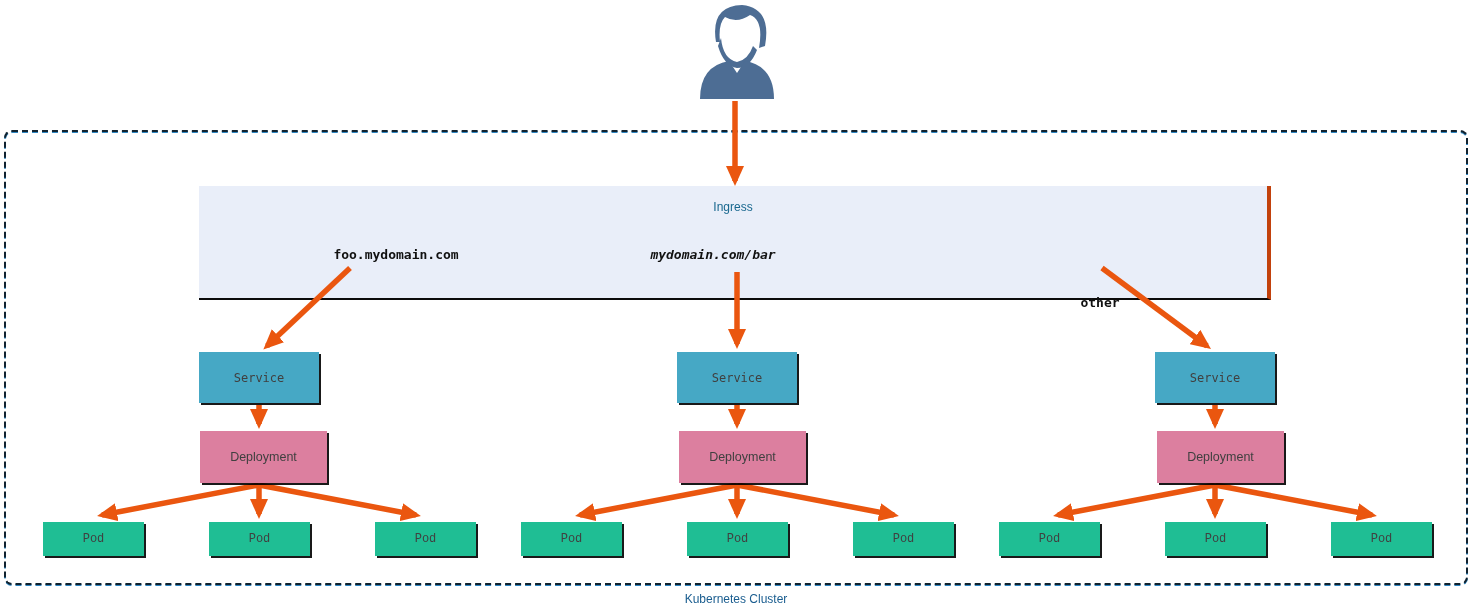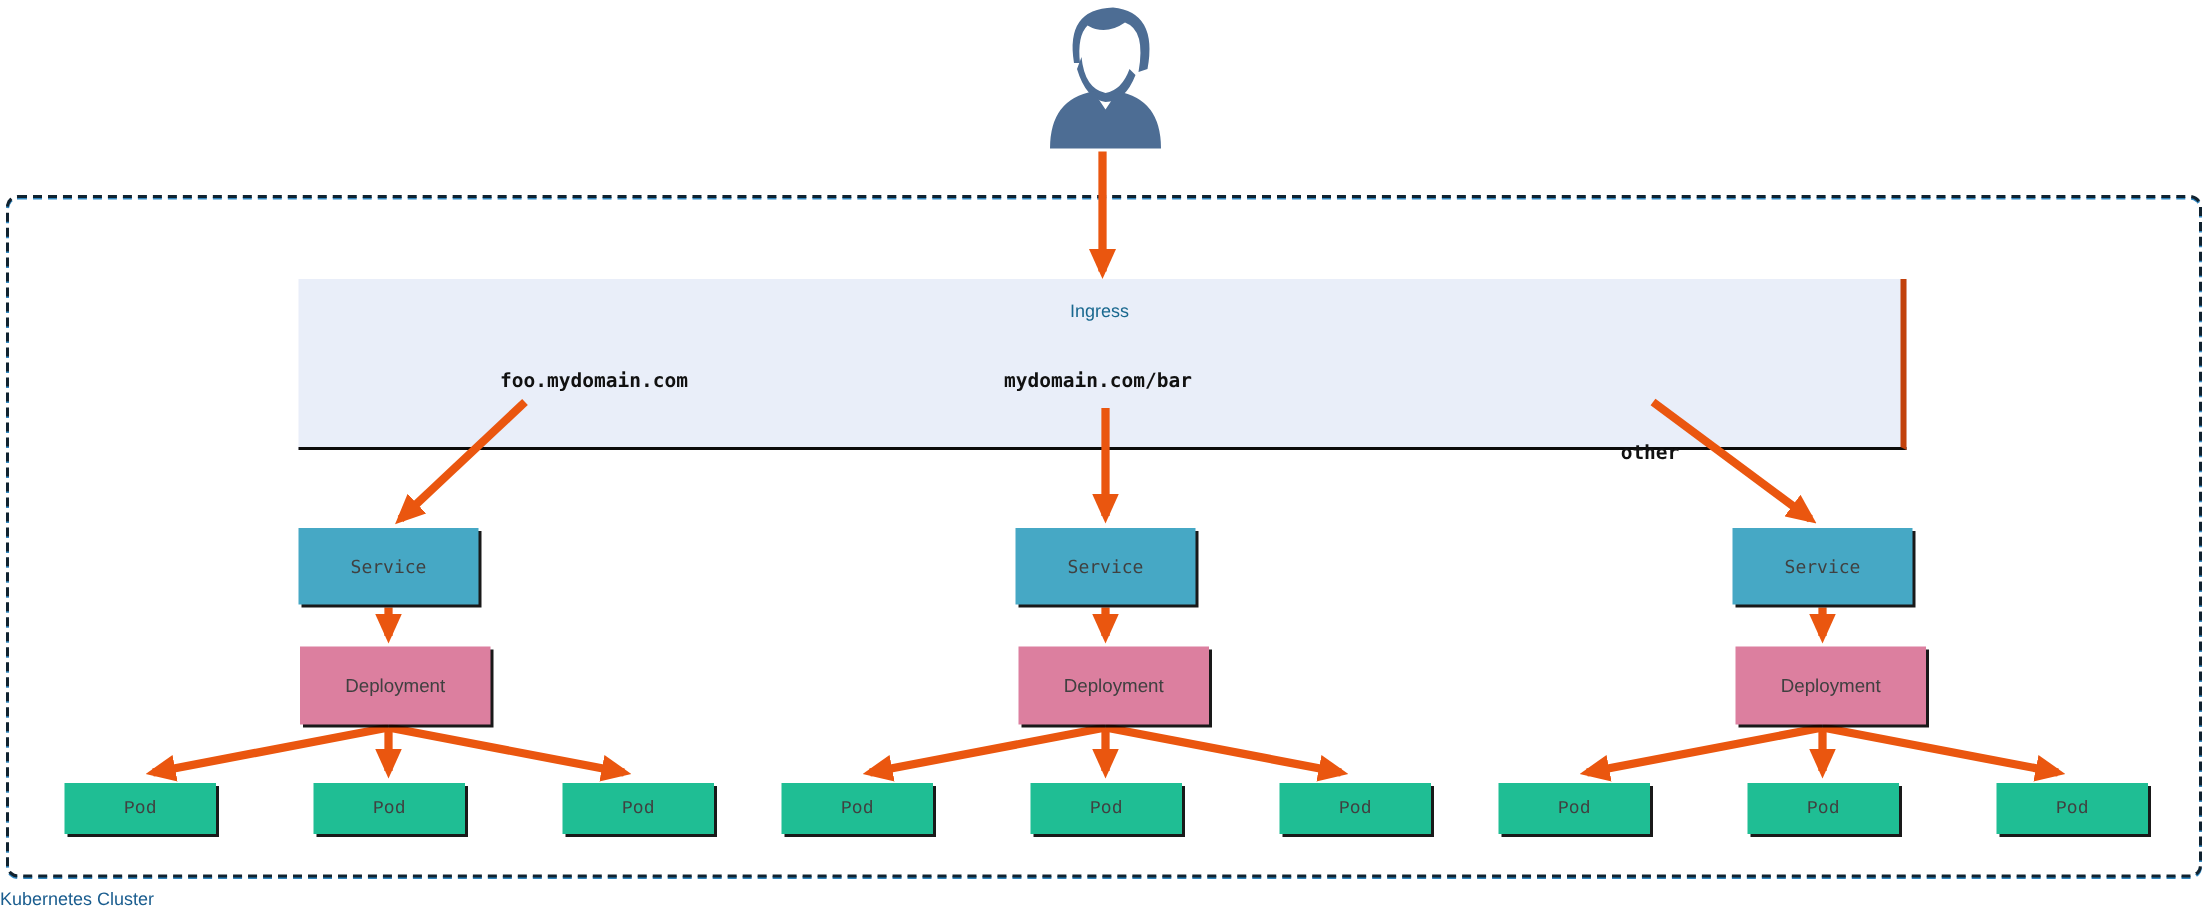--- a/index.html
+++ b/index.html
@@ -16,40 +16,40 @@
     border:2px dashed var(--cluster-border-blue);
     border-radius:8px;
   }
   .cluster-border-dark{
     position:absolute;left:4px;top:130px;width:1460px;height:451px;
     border:2px dashed var(--cluster-border-dark);
     border-radius:8px;
   }
   .cluster-label{
     position:absolute;left:0;top:592px;width:1472px;
-    text-align:left;font-size:12px;color:var(--cluster-text);
+    text-align:center;font-size:12px;color:var(--cluster-text);
   }
   
   .ingress-box{
     position:absolute;left:199px;top:186px;width:1068px;height:112px;
     background:var(--ingress-bg);
     border-right:4px solid #c2410c;
     border-bottom:2px solid #0b0b0b;
   }
   .ingress-label{
     position:absolute;left:0;top:14px;width:100%;
     text-align:center;font-size:12px;color:var(--ingress-text);
   }
   .route-label{
     position:absolute;top:61px;transform:translateX(-50%);
     font-family:"DejaVu Sans Mono","Liberation Mono",monospace;
     font-weight:bold;font-size:13px;color:var(--route-text);
     white-space:nowrap;
   }
-  .route-0{left:165px;margin-left:32px;} .route-1{left:533px;} .route-2{left:901px;margin-top:48px;}
+  .route-0{left:165px;margin-left:32px;} .route-1{left:514px;font-style:italic;} .route-2{left:901px;margin-top:48px;}
   
   .node{
     position:absolute;display:flex;align-items:center;justify-content:center;
     color:#404040;box-shadow:2px 2px 0 rgba(0,0,0,0.9);
     font-size:12px;white-space:nowrap;
   }
   .service{
     width:120px;height:51px;top:352px;background:var(--service-bg);
     font-family:"DejaVu Sans Mono","Liberation Mono",monospace;
   }

